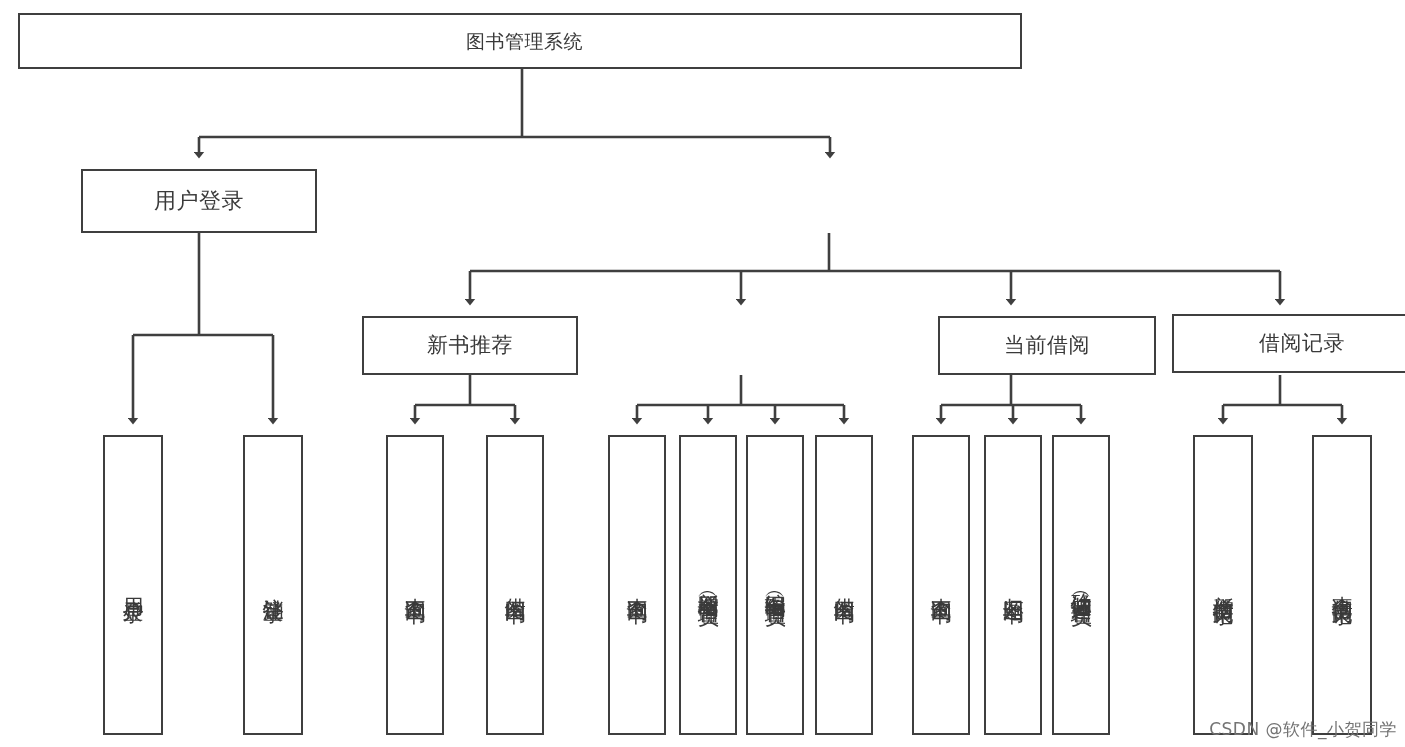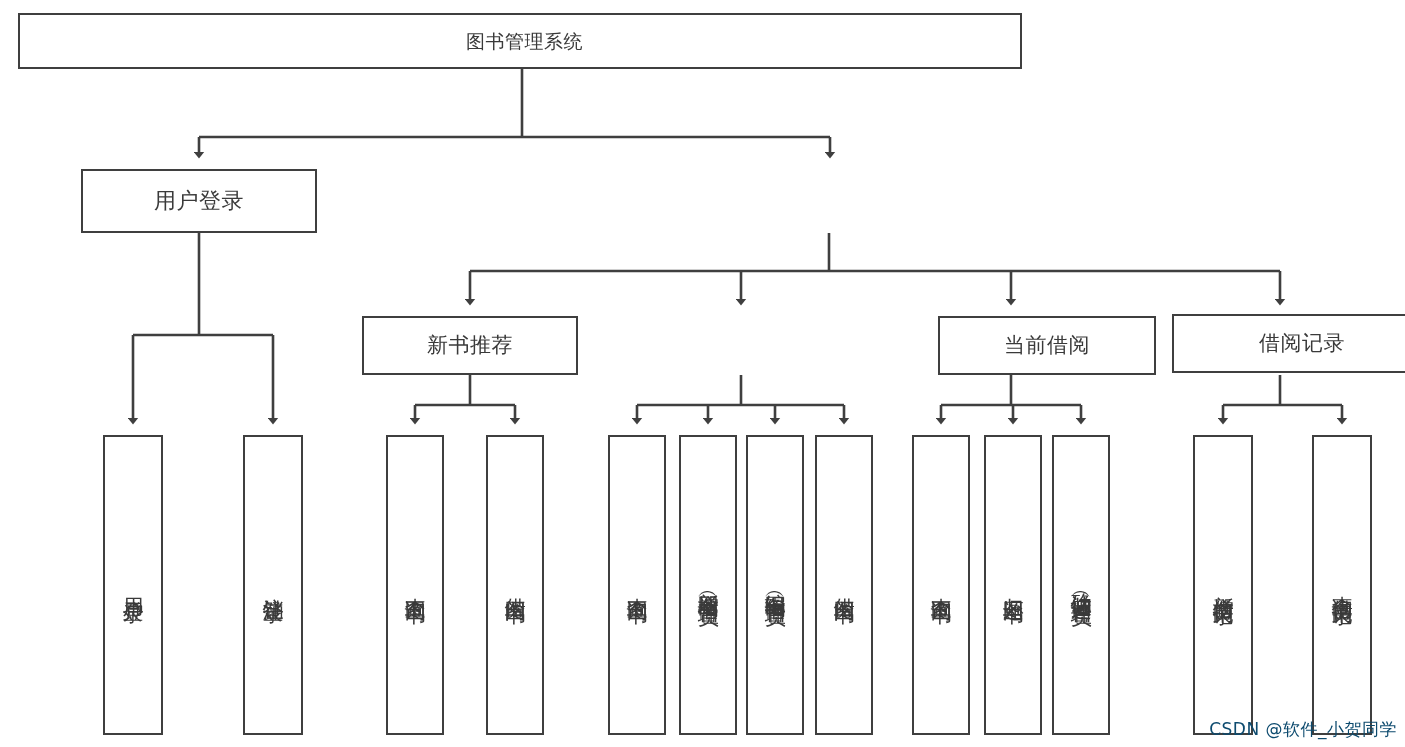--- a/index.html
+++ b/index.html
@@ -27,21 +27,21 @@
   .leaf .node-label{
     font-size:21px;
     writing-mode:vertical-rl;
     text-orientation:upright;
     line-height:1.06;
     letter-spacing:2px;
   }
   .leaf{align-items:center;justify-content:center;padding:4px 0;}
   .watermark{
     position:absolute;right:8px;bottom:6px;
-    font-size:17px;color:#0c4a6e;letter-spacing:.5px;
+    font-size:17px;color:#737373;letter-spacing:.5px;
     user-select:none;pointer-events:none;white-space:nowrap;
   }
 </style>
 </head>
 <body>
 
 <div id="diagram-root">
 
   <svg class="connector-layer" viewBox="0 0 1405 747" xmlns="http://www.w3.org/2000/svg">
     <defs>

